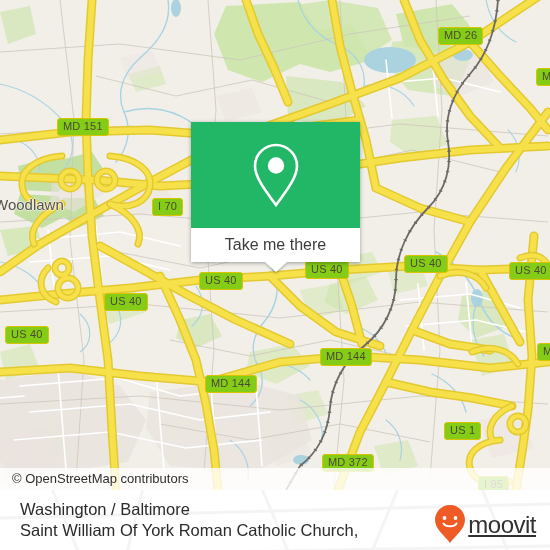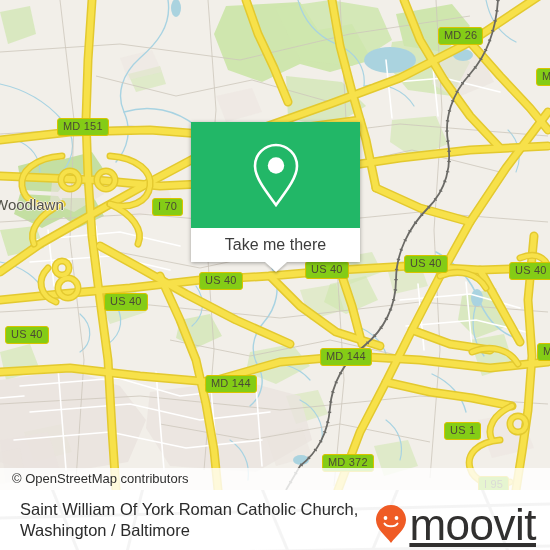--- a/index.html
+++ b/index.html
@@ -157,21 +157,21 @@
   #moovit-logo {
     position: absolute;
     right: 14px;
     top: 14px;
     display: flex;
     align-items: center;
   }
   #moovit-wordmark {
     color: #31302f;
     font-family: "Liberation Sans", sans-serif;
-    font-size: 44px;
+    font-size: 24px;
     line-height: 33px;
     letter-spacing: -0.5px;
     margin-left: 2px;
     text-decoration: underline;
   }
 </style>
 </head>
 <body>
 
 <div id="screen">
@@ -476,22 +476,22 @@
         <path d="M150 0 L120 120"></path>
         <path d="M250 0 L300 120"></path>
         <path d="M410 0 L360 120"></path>
         <path d="M470 0 L520 120"></path>
         <path d="M0 58 L550 44"></path>
         <path d="M0 96 L550 86"></path>
       </g>
     </svg>
 
     <div id="footer-title">
+      <span>Washington / Baltimore</span>
       <span>Saint William Of York Roman Catholic Church,</span>
-      <span>Washington / Baltimore</span>
     </div>
 
     <div id="moovit-logo">
       <svg width="32" height="40" viewBox="0 0 32 40">
         <path d="M16 1 C7.7 1 1 7.7 1 16 C1 25 11 32 16 39 C21 32 31 25 31 16 C31 7.7 24.3 1 16 1 Z" fill="#ef5b25"></path>
         <circle cx="10.5" cy="14" r="1.9" fill="#ffffff"></circle>
         <circle cx="21.5" cy="14" r="1.9" fill="#ffffff"></circle>
         <path d="M9.5 19.5 C11.8 23.2 20.2 23.2 22.5 19.5" fill="none" stroke="#ffffff" stroke-width="2" stroke-linecap="round"></path>
       </svg>
       <span id="moovit-wordmark">moovit</span>

